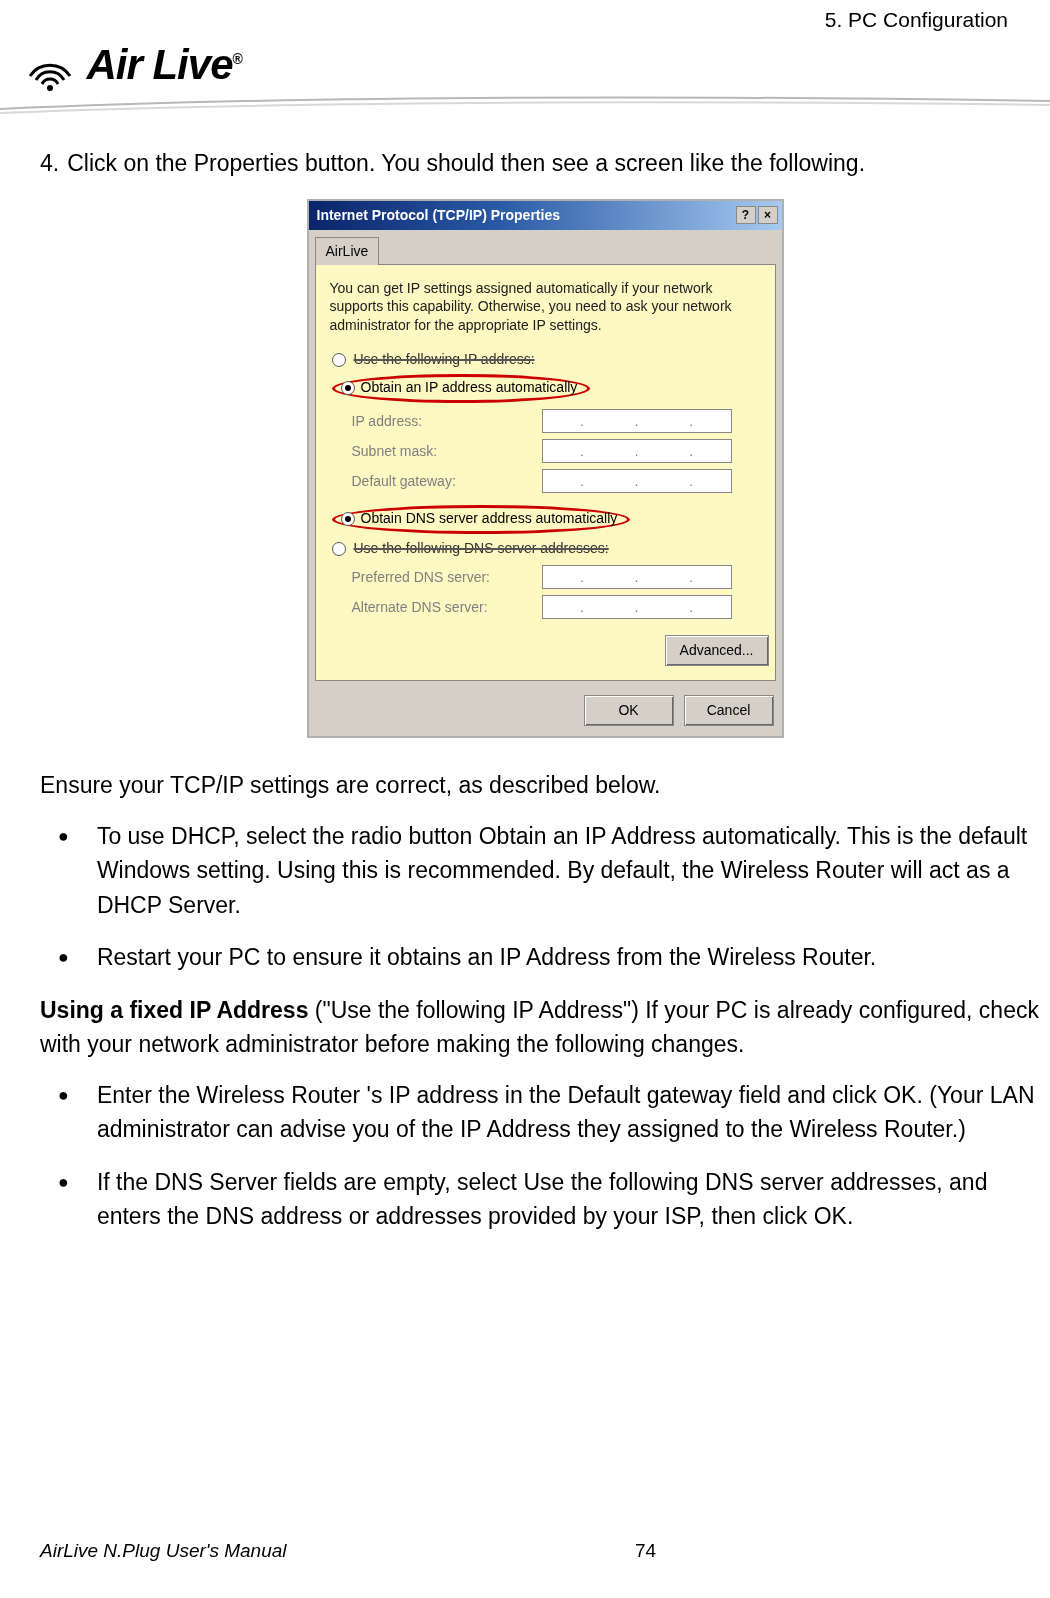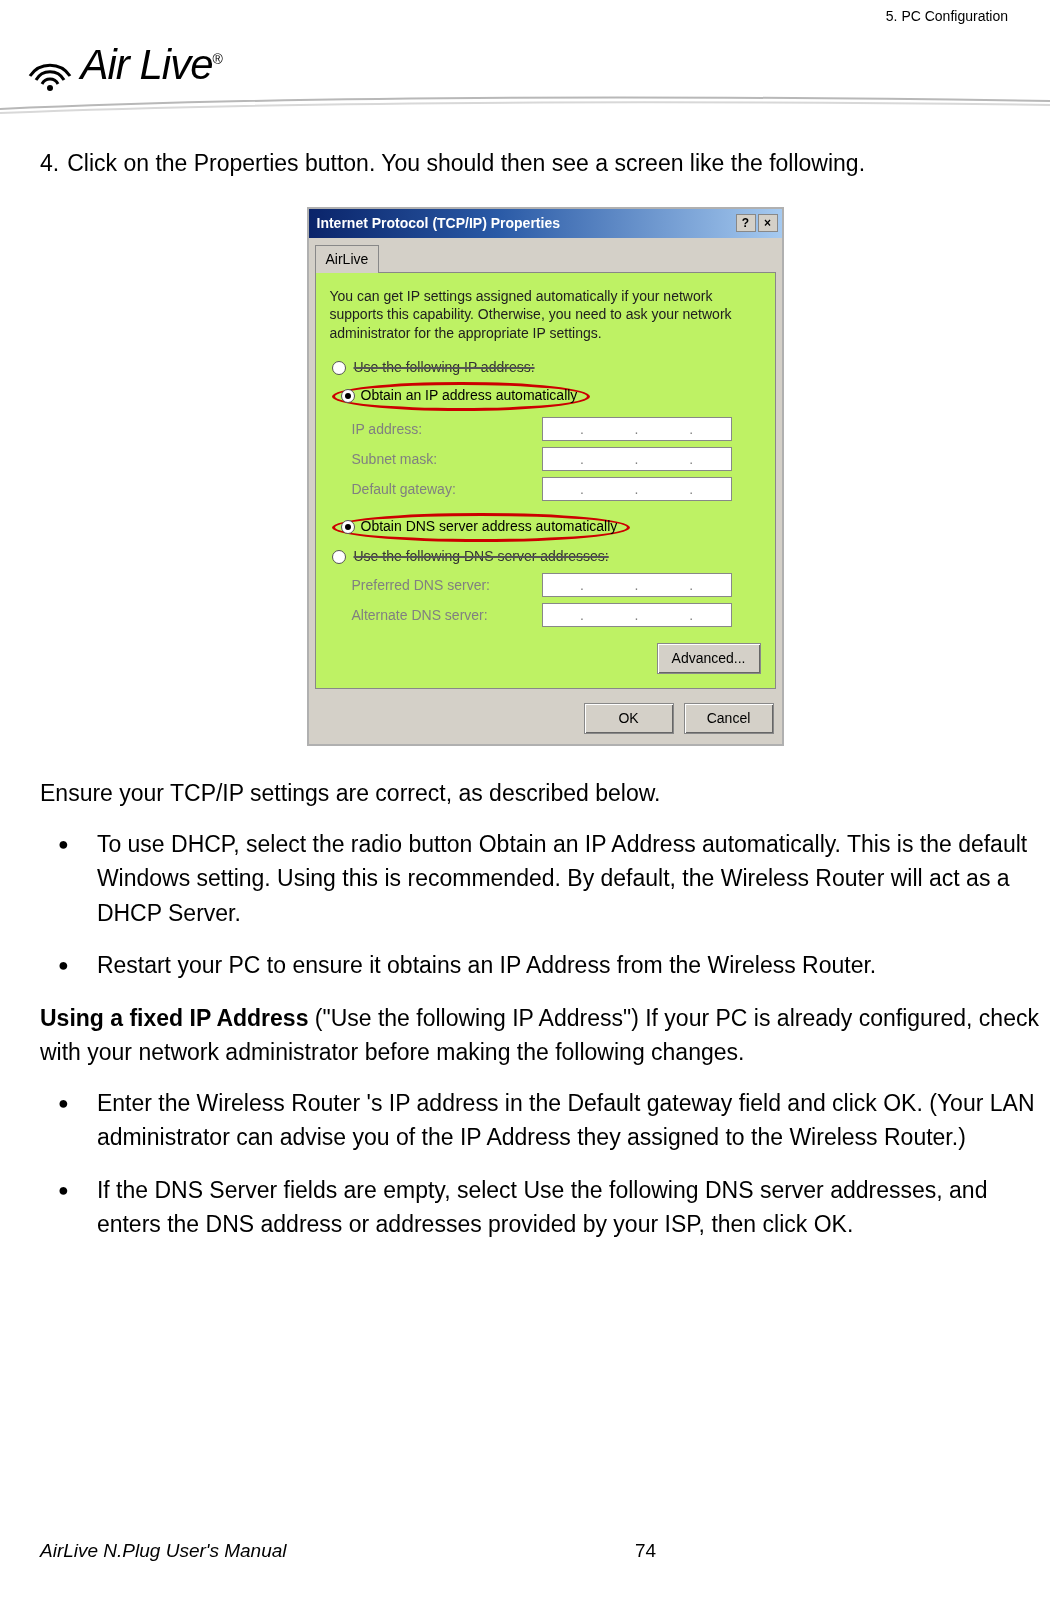--- a/index.html
+++ b/index.html
@@ -8,44 +8,44 @@
     height: 1598px;
     background: #fff;
     font-family: Arial, Helvetica, sans-serif;
     color: #000;
     position: relative;
   }
   .header-text {
     position: absolute;
     top: 8px;
     right: 42px;
-    font-size: 14px;
+    font-size: 21px;
   }
   .logo {
     position: absolute;
     top: 40px;
     left: 20px;
     font-family: Arial, sans-serif;
   }
   .logo .wifi {
     display: inline-block;
     width: 50px;
     height: 50px;
     position: relative;
     vertical-align: middle;
   }
   .logo .wifi svg { position:absolute; top:0; left:0; }
   .logo .brand {
     display:inline-block;
     vertical-align: middle;
     font-size: 42px;
-    font-weight: normal;
+    font-weight: bold;
     font-style: italic;
     letter-spacing: -1px;
-    margin-left: 6px;
+    margin-left: 12px;
   }
   .logo .reg {
     font-size: 14px;
     font-style: normal;
     vertical-align: super;
   }
   .swoosh {
     position: absolute;
     top: 95px;
     left: 0;
@@ -55,21 +55,21 @@
   .content {
     position: absolute;
     top: 146px;
     left: 40px;
     right: 0;
     font-size: 23px;
     line-height: 1.5;
   }
   .step4 { display: flex; gap: 8px; }
   .dialog-wrap {
-    margin: 26px auto 30px auto;
+    margin: 18px auto 30px auto;
     width: 477px;
   }
   
   .dlg {
     border: 2px solid #b0b0b0;
     background: #d4d0c8;
     font-family: Tahoma, Arial, sans-serif;
     font-size: 14px;
     color: #000;
   }
@@ -89,22 +89,22 @@
     display:flex;align-items:center;justify-content:center;color:#000;
     font-weight:bold;font-size:12px;line-height:1;
   }
   .tabrow { padding: 6px 6px 0 6px; background:#d4d0c8; }
   .tab {
     display:inline-block;padding:3px 10px 3px 10px;
     background:#d4d0c8;border:1px solid #888;border-bottom:none;
     position:relative;top:1px;font-size:14px;
   }
   .tabpanel {
-    border:1px solid #888; margin:0 6px 6px 6px; padding:14px 14px 14px 14px;
-    background:#bef264;
+    border:1px solid #888; margin:0 6px 6px 6px; padding:14px 6px 14px 14px;
+    background:#fef9c3;
   }
   .desc { font-size:14px; line-height:1.35; margin-bottom:14px; color:#202020; }
   .radio-row { display:flex;align-items:center;gap:8px;margin:4px 0 4px 2px;font-size:14px; }
   .radio {
     width:14px;height:14px;border-radius:50%;border:1px solid #555;background:#fff;
     display:flex;align-items:center;justify-content:center;flex:none;
   }
   .radio .dot { width:6px;height:6px;border-radius:50%;background:#000; }
   .ellipse {
     border:3px solid #c00;border-radius:50%/50%;padding:0 10px 2px 6px;

